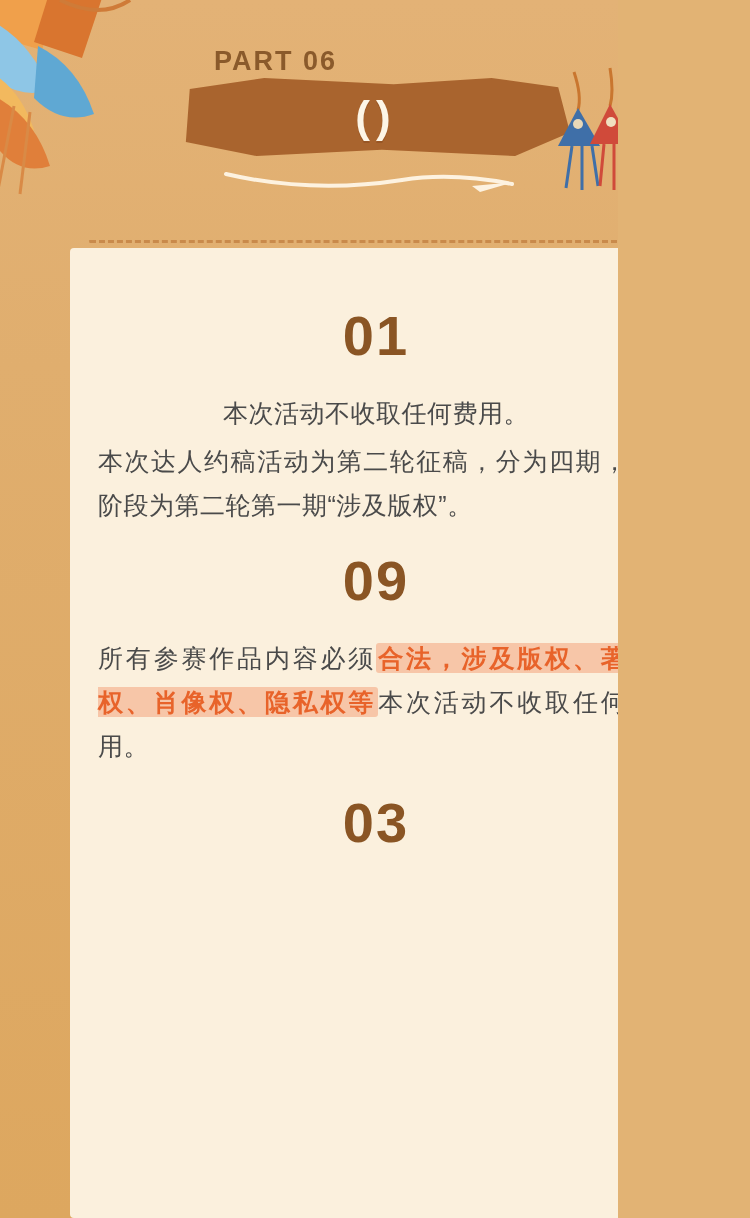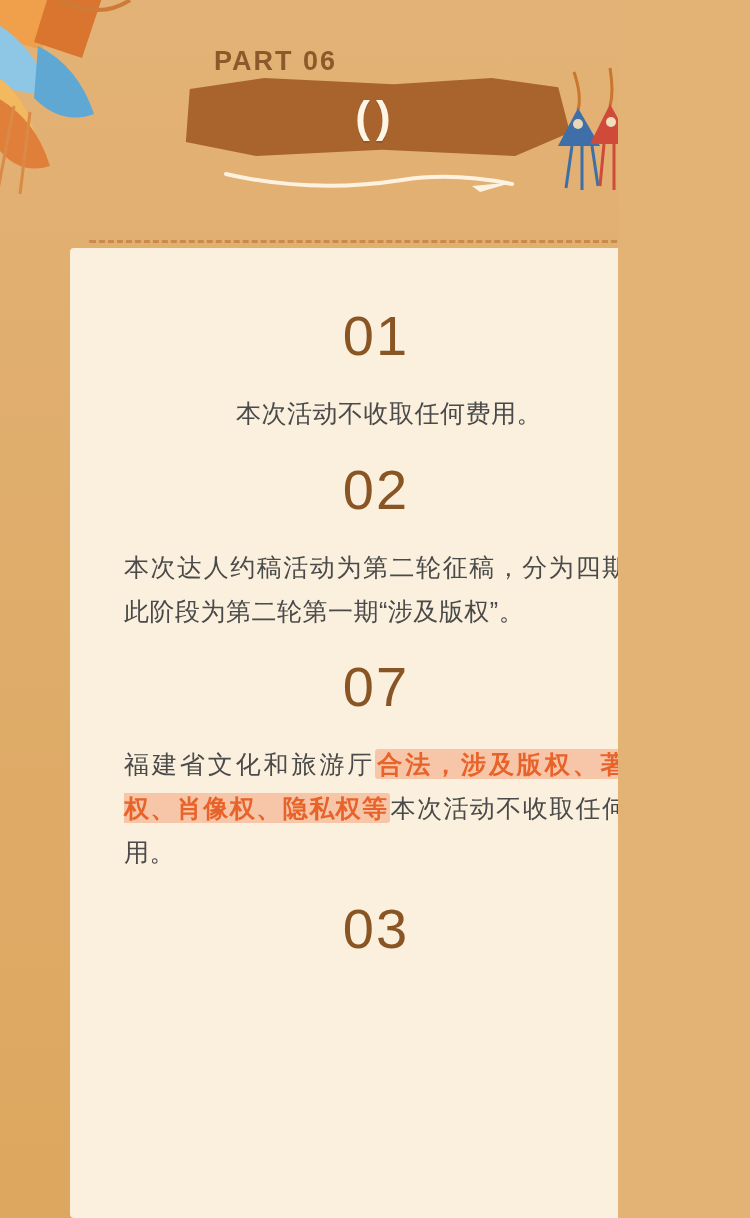--- a/index.html
+++ b/index.html
@@ -122,21 +122,21 @@
     right: 0;
     padding: 40px 28px 0 28px;
     box-sizing: border-box;
   }
 
   .item { margin-bottom: 4px; }
 
   .num {
     text-align: center;
     font-size: 56px;
-    font-weight: normal;
+    font-weight: bold;
     color: #8a5524;
     letter-spacing: 2px;
     line-height: 1;
     margin: 26px 0 28px 0;
     position: relative;
     display: block;
   }
   .num .num-inner {
     position: relative;
     display: inline-block;
@@ -153,21 +153,20 @@
     z-index: -1;
   }
 
   .para {
     font-size: 25px;
     line-height: 1.75;
     color: #4a4a4a;
     text-align: justify;
     letter-spacing: 0.5px;
     font-family: "Liberation Sans", sans-serif;
-    margin-left: 26px;
   }
   .para.center { text-align: center; }
 
   .hl {
     color: #e8632a;
     font-weight: bold;
     background: #f7c6a8;
     padding: 1px 2px;
     border-radius: 3px;
   }
@@ -241,34 +240,31 @@
       <div class="item item-01">
         <div class="num">
           <span class="num-inner">01</span>
         </div>
         <div class="para center">
           <span>本次活动不收取任何费用。</span>
         </div>
       </div>
 
       <div class="item">
-        <div class="num">
-          <span class="num-inner">02</span>
-        </div>
         <div class="para">
           <span>本次达人约稿活动为第二轮征稿，分为四期，此阶段为第二轮第一期“涉及版权”。</span>
         </div>
       </div>
 
       <div class="item">
         <div class="num">
-          <span class="num-inner">07</span>
+          <span class="num-inner">09</span>
         </div>
         <div class="para">
-          <span>福建省文化和旅游厅</span><span class="hl">合法，涉及版权、著作权、肖像权、隐私权等</span><span>本次活动不收取任何费用。</span>
+          <span>所有参赛作品内容必须</span><span class="hl">合法，涉及版权、著作权、肖像权、隐私权等</span><span>本次活动不收取任何费用。</span>
         </div>
       </div>
 
       <div class="item">
         <div class="num">
           <span class="num-inner">03</span>
         </div>
       </div>
 
     </div>

